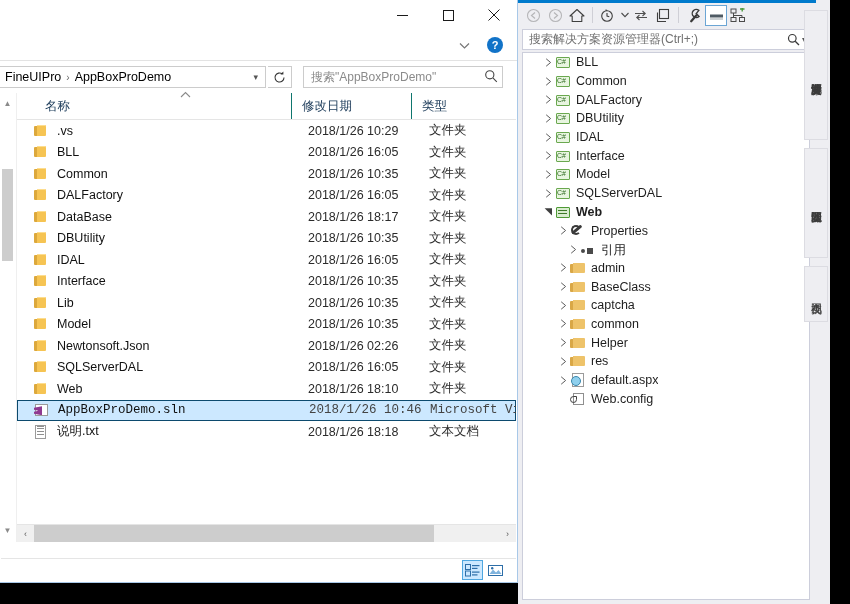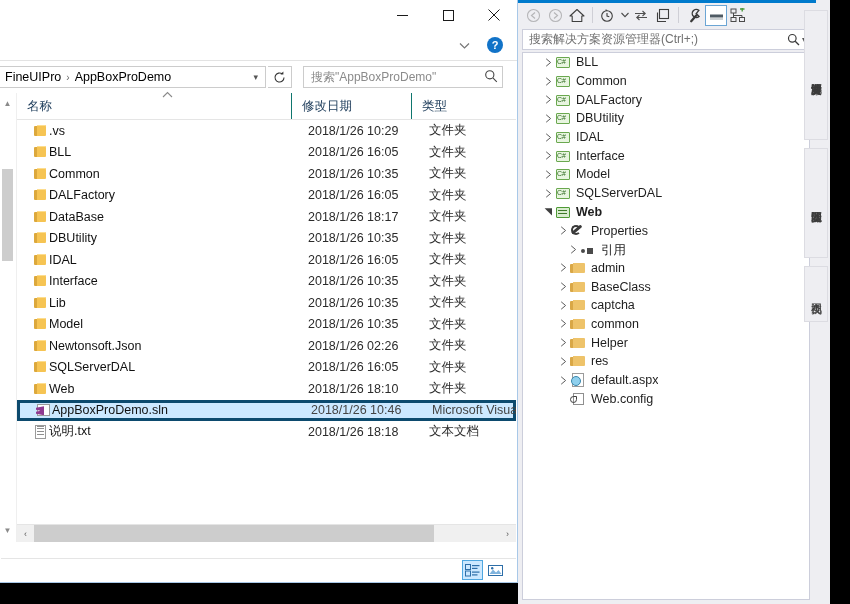--- a/index.html
+++ b/index.html
@@ -85,24 +85,24 @@
 
   
   .filelist{
     position:absolute;left:17px;top:120px;right:1px;bottom:40px;overflow:hidden;
   }
   .frow{
     position:relative;height:21.5px;display:flex;align-items:center;
     box-sizing:border-box;
   }
   .frow.sel{
-    background:#cce8ff;border:3px solid #0c4a6e;
+    background:#cce8ff;border:1px solid #0c4a6e;font-family:Liberation Mono, monospace;
   }
   .fname{
-    position:absolute;left:16px;display:flex;align-items:center;gap:0;
+    position:absolute;left:16px;display:flex;align-items:center;gap:8px;
     font-size:12.5px;color:#111;white-space:nowrap;
   }
   .fdate{position:absolute;left:291px;font-size:12.5px;color:#2b2b2b;white-space:nowrap;}
   .ftype{position:absolute;left:412px;font-size:12.5px;color:#2b2b2b;white-space:nowrap;
          max-width:100px;overflow:hidden;text-overflow:ellipsis;}
   .frow.sel .fdate,.frow.sel .ftype{color:#444;}
 
   .ic{width:16px;height:16px;display:inline-block;flex:0 0 16px;position:relative;}
   
   .ic-folder::before{
@@ -345,21 +345,21 @@
       </div>
     </div>
 
     <div class="exp-vscroll">
       <div class="exp-vs-up">▲</div>
       <div class="exp-vs-thumb"></div>
       <div class="exp-vs-dn">▼</div>
     </div>
 
     <div class="exp-colhdr">
-      <div class="colh" style="left:0px;width:274px;">
+      <div class="colh" style="left:18px;width:274px;">
         <span>名称</span>
         <span class="sortcaret">
           <svg width="11" height="8" viewBox="0 0 11 8">
               <path d="M1 6 L5.5 1.6 L10 6" stroke="#8a8a8a" stroke-width="1.1" fill="none"></path>
             </svg>
         </span>
       </div>
       <div class="colh sep" style="left:274px;width:120px;">
         <span>修改日期</span>
       </div>

